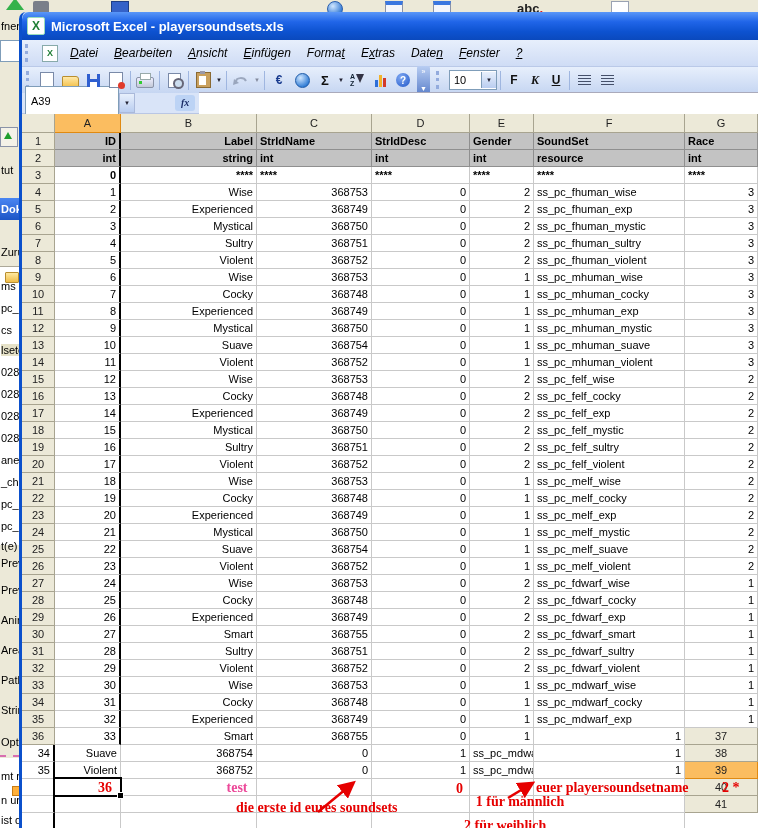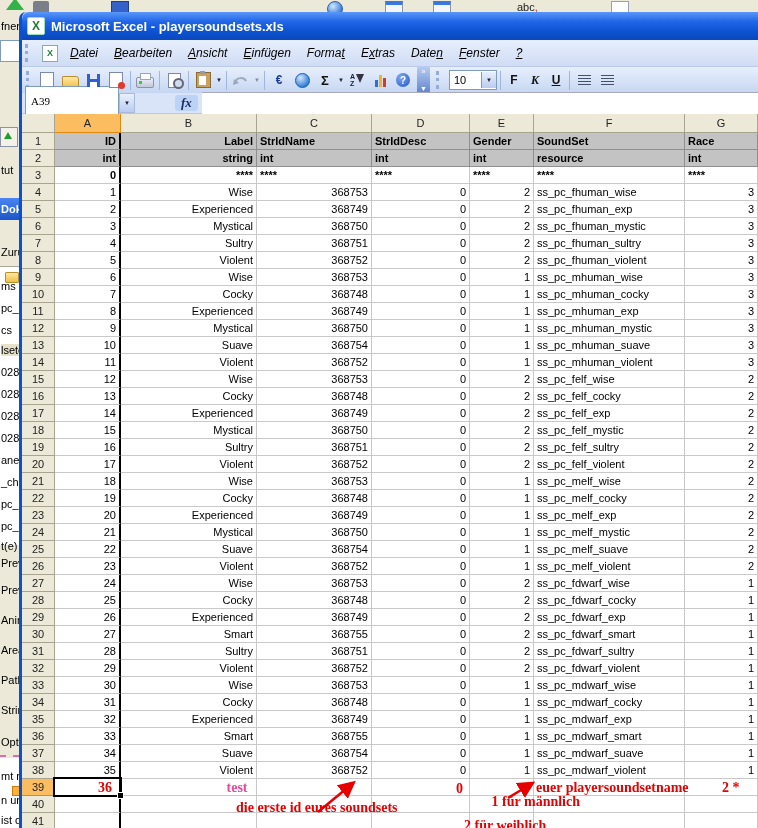--- a/index.html
+++ b/index.html
@@ -23,21 +23,21 @@
   .ls-folder{position:absolute;left:5px;top:272px;width:12px;height:9px;background:linear-gradient(#ffe9a0,#f0bd48);border:1px solid #b98e2f;border-radius:1px;z-index:2;}
   .ls-orange{position:absolute;left:12px;top:786px;width:8px;height:8px;background:#ffb03a;border:1px solid #c87d15;z-index:2;}
   .big-up-arrow{position:absolute;left:6px;top:-2px;z-index:3;width:0;height:0;
                 border-left:9px solid transparent;border-right:9px solid transparent;border-bottom:12px solid #34b24a;}
   .top-strip{position:absolute;left:19px;top:0;width:739px;height:12px;background:#ece9d8;overflow:hidden;z-index:1;}
   .ts-icon{position:absolute;top:1px;width:16px;height:14px;}
   .ts-dark{background:#7a7f8a;border-radius:2px;}
   .ts-floppy{background:#3562c8;border:1px solid #203f86;}
   .ts-sphere{width:14px;height:14px;border-radius:50%;background:radial-gradient(circle at 35% 30%,#cfe6ff,#3b7fd6 70%);border:1px solid #2a5fae;}
   .ts-window{background:#f4f6fb;border:1px solid #8a93a8;border-top:4px solid #3a77e0;}
-  .ts-abc{font-size:11px;font-weight:normal;color:#222;background:none;white-space:nowrap;}
+  .ts-abc{font-size:13px;font-weight:bold;color:#222;background:none;white-space:nowrap;}
   .ts-abc i{color:#e02020;font-style:normal;}
   .ts-page{background:#fff;border:1px solid #9aa2b2;}
 
   
   .xl{position:absolute;left:19px;top:12px;width:739px;height:816px;z-index:4;
       border-left:3px solid #0b50cc;border-top-left-radius:7px;background:#d9e4f8;overflow:hidden;}
   .titlebar{height:28px;border-top-left-radius:7px;display:flex;align-items:center;gap:6px;padding-left:5px;
             background:linear-gradient(#5a97f8,#2065e8 35%,#0d52d0 70%,#0a49bd);color:#fff;font-weight:bold;font-size:13px;}
   .xl-ico{width:16px;height:16px;background:#fff;border:1px solid #9db;display:flex;align-items:center;justify-content:center;
           font-weight:bold;font-size:12px;color:#1e7e34;border-radius:2px;}
@@ -83,25 +83,25 @@
         display:flex;flex-direction:column;align-items:center;justify-content:space-between;color:#fff;font-size:7px;padding:2px 0;flex:none;}
   .combo{display:flex;align-items:center;height:18px;background:#fff;border:1px solid #7f9db9;font-size:11px;padding-left:4px;flex:none;}
   .combo .cbtn{margin-left:auto;width:14px;height:16px;background:linear-gradient(#e8f0fc,#b9cdf0);border-left:1px solid #7f9db9;
                display:flex;align-items:center;justify-content:center;font-size:6px;color:#223;}
   .fmt{font-size:12px;font-weight:bold;color:#111;}
   .fmt.it{font-style:italic;font-family:"Liberation Serif",serif;}
   .fmt.un{text-decoration:underline;}
   .i-align{width:13px;height:11px;background:repeating-linear-gradient(to bottom,#45506a 0 1px,transparent 1px 3px);}
 
   .fbar{height:20px;display:flex;align-items:center;background:#d9e4f8;padding-left:3px;border-bottom:1px solid #b9c6e4;}
-  .namebox{width:82px;height:16px;background:#fff;border:1px solid #7f9db9;font-size:11px;padding:8px 5px;font-family:Liberation Serif, serif;}
+  .namebox{width:82px;height:16px;background:#fff;border:1px solid #7f9db9;font-size:11px;padding:8px 5px;}
   .nb-dd{width:14px;height:18px;display:flex;align-items:center;justify-content:center;font-size:6px;color:#223;
          background:linear-gradient(#e8f0fc,#b9cdf0);border:1px solid #aab9da;}
   .fx{margin-left:40px;background:#bcd3f5;border-radius:3px;font-style:italic;font-family:"Liberation Serif",serif;
-      font-weight:bold;color:#1a2c66;padding:0 6px;font-size:13px;height:16px;line-height:16px;}
+      font-weight:bold;color:#1a2c66;padding:0 6px;font-size:10px;height:16px;line-height:16px;}
   .ffield{flex:1;height:18px;background:#fff;border-top:1px solid #aab;margin-left:4px;font-size:11px;padding:2px 4px;}
 
   
   .sheet{position:relative;width:736px;height:716px;background:#fff;overflow:hidden;}
   #grid{display:grid;grid-template-columns:33px 66px 136px 115px 98px 64px 151px 73px;
         grid-auto-rows:17px;grid-template-rows:19px;font-size:11px;}
   .ch,.rh{background:#ece9d8;border-right:1px solid #a8a490;border-bottom:1px solid #a8a490;
           display:flex;align-items:center;justify-content:center;color:#222;}
   .ch.sel,.rh.sel{background:#fbbd60;border-bottom-color:#e08a12;border-right-color:#e08a12;}
   .c{border-right:1px solid #c9c9c9;border-bottom:1px solid #c9c9c9;padding:0 3px;line-height:16px;
@@ -573,21 +573,20 @@
         <div class="c r">0</div>
         <div class="c r">1</div>
         <div class="c l">ss_pc_mdwarf_exp</div>
         <div class="c r">1</div>
         <div class="rh">36</div>
         <div class="c r cA">33</div>
         <div class="c r">Smart</div>
         <div class="c r">368755</div>
         <div class="c r">0</div>
         <div class="c r">1</div>
-        <div class="c l">ss_pc_mdwarf_smart</div>
         <div class="c r">1</div>
         <div class="rh">37</div>
         <div class="c r cA">34</div>
         <div class="c r">Suave</div>
         <div class="c r">368754</div>
         <div class="c r">0</div>
         <div class="c r">1</div>
         <div class="c l">ss_pc_mdwarf_suave</div>
         <div class="c r">1</div>
         <div class="rh">38</div>
@@ -635,17 +634,17 @@
     <line x1="296" y1="698" x2="330" y2="670" stroke="#e60000" stroke-width="2.5" marker-end="url(#ah)"></line>
         <line x1="486" y1="684" x2="509" y2="670" stroke="#e60000" stroke-width="2.5" marker-end="url(#ah)"></line>
       </svg>
     <div id="anns">
         <div class="ann" style="left: 30px; top: 666px; width: 60px; text-align: right; color: rgb(230, 0, 0);">36</div>
         <div class="ann" style="left: 183px; top: 666px; width: 64px; text-align: center; color: #ec4899;">test</div>
         <div class="ann" style="left: 413px; top: 667px; width: 28px; text-align: right; color: rgb(230, 0, 0);">0</div>
         <div class="ann" style="left: 514px; top: 666px; width: 190px; text-align: left; color: rgb(230, 0, 0);">euer playersoundsetname</div>
         <div class="ann" style="left: 700px; top: 666px; width: 30px; text-align: left; color: rgb(230, 0, 0);">2 *</div>
         <div class="ann" style="left: 214px; top: 686px; width: 200px; text-align: left; color: rgb(230, 0, 0);">die erste id eures soundsets</div>
-        <div class="ann" style="left: 438px; top: 680px; width: 120px; text-align: right; color: rgb(230, 0, 0);">1 für männlich</div>
+        <div class="ann" style="left: 438px; top: 680px; width: 120px; text-align: center; color: rgb(230, 0, 0);">1 für männlich</div>
         <div class="ann" style="left: 442px; top: 704px; width: 120px; text-align: left; color: rgb(230, 0, 0);">2 für weiblich</div>
       </div>
   </div>
 </div>
 
 </body></html>

